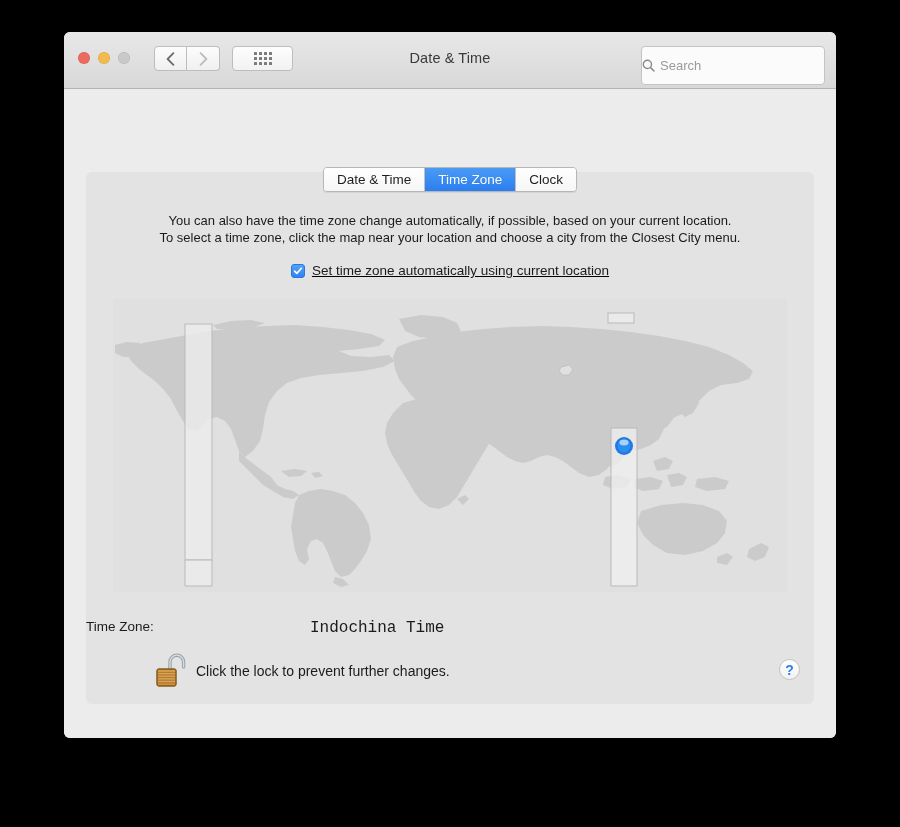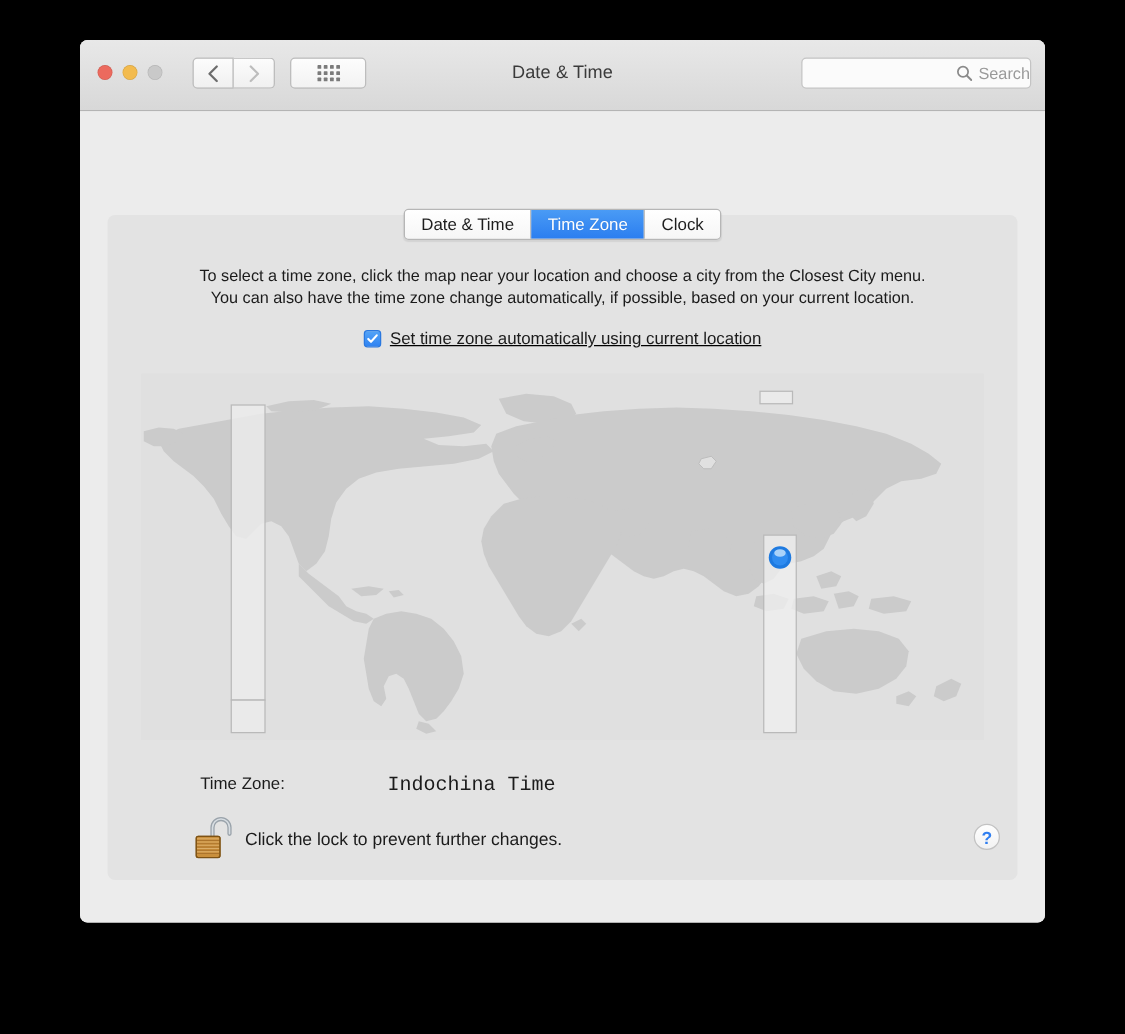--- a/index.html
+++ b/index.html
@@ -95,27 +95,27 @@
     font-size: 14.5px;
     color: #3a3a3a;
     letter-spacing: 0.1px;
   }
 
   .searchfield {
     position: absolute;
     right: 11px;
     top: 14px;
     width: 184px;
-    height: 25px;
+    height: 39px;
     background: #fbfbfb;
     border: 1px solid #c4c4c4;
     border-radius: 4px;
     display: flex;
     align-items: center;
-    justify-content: flex-end;
+    justify-content: flex-start;
     box-sizing: border-box;
     gap: 5px;
   }
   .searchfield .ph { font-size: 13px; color: #9a9a9a; }
 
   
   #body { position: relative; height: 650px; background: #ececec; }
 
   
   #tabbar {
@@ -202,21 +202,21 @@
 
   
   .inforows {
     position: absolute;
     left: 0; right: 0;
     top: 447px;
   }
   .inforow { display: flex; margin-bottom: 13px; }
   .inforow .k {
     width: 224px;
-    text-align: center;
+    text-align: left;
     font-size: 13.5px;
     color: #1b1b1b;
     padding-right: 8px;
     box-sizing: border-box;
   }
   .inforow .v { font-size: 16px; color: #1b1b1b; font-family: Liberation Mono, monospace; }
 
   
   #footer {
     position: absolute;
@@ -298,22 +298,22 @@
       </svg>
       <span class="ph">Search</span>
     </div>
   </div>
 
   <div id="body">
 
     <div id="panel">
 
       <div class="desc">
+        <div>You can also have the time zone change automatically, if possible, based on your current location.</div>
         <div>To select a time zone, click the map near your location and choose a city from the Closest City menu.</div>
-        <div>You can also have the time zone change automatically, if possible, based on your current location.</div>
       </div>
 
       <div class="checkrow">
         <div class="checkbox">
           <svg width="10" height="10" viewBox="0 0 10 10">
             <path d="M1.6 5.2 L3.8 7.4 L8.4 2.3" fill="none" stroke="#ffffff" stroke-width="1.7" stroke-linecap="round" stroke-linejoin="round"></path>
           </svg>
         </div>
         <span class="lbl">Set time zone automatically using current location</span>
       </div>

